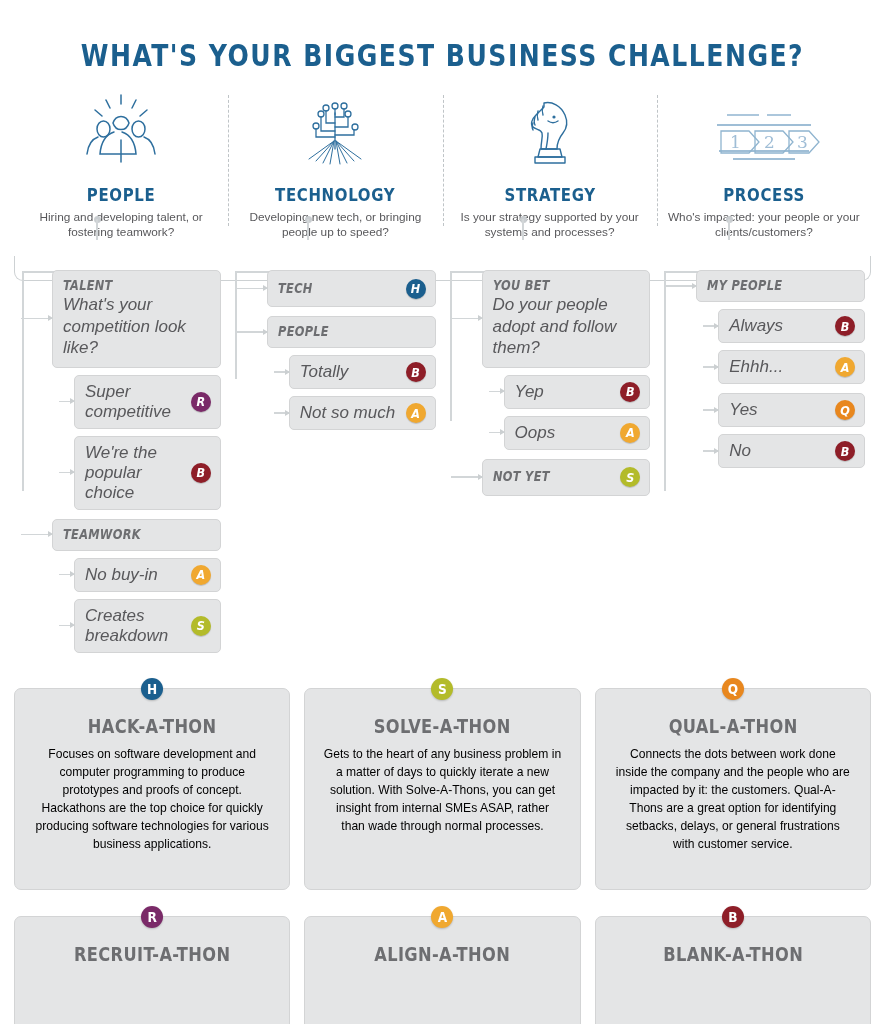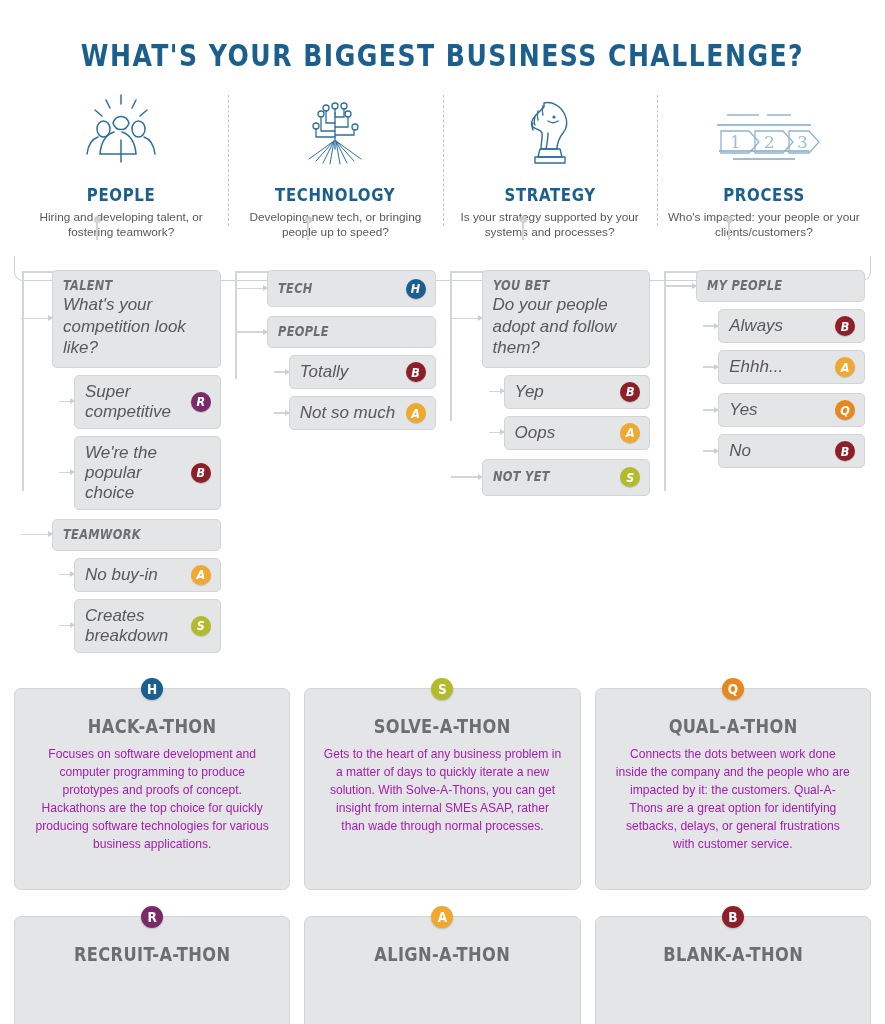--- a/index.html
+++ b/index.html
@@ -164,21 +164,21 @@
     display:flex;align-items:center;justify-content:center;
     font-family:"DejaVu Sans Condensed","Liberation Sans",sans-serif;
     box-shadow:0 1px 2px rgba(0,0,0,.2);
   }
   .card-title{
     font-size:19px;font-weight:bold;color:#6d6e71;letter-spacing:.4px;
     margin-bottom:8px;
     font-family:"DejaVu Sans Condensed","Liberation Sans",sans-serif;
     transform:scaleX(0.95);
   }
-  .card-body{font-size:12.1px;line-height:1.5;color:#a21caf;}
+  .card-body{font-size:12.1px;line-height:1.5;color:#000000;}
 
   svg{display:block;}
 </style>
 </head>
 <body>
 
 <div class="page">
 
   <div class="title">WHAT'S YOUR BIGGEST BUSINESS CHALLENGE?</div>
 

